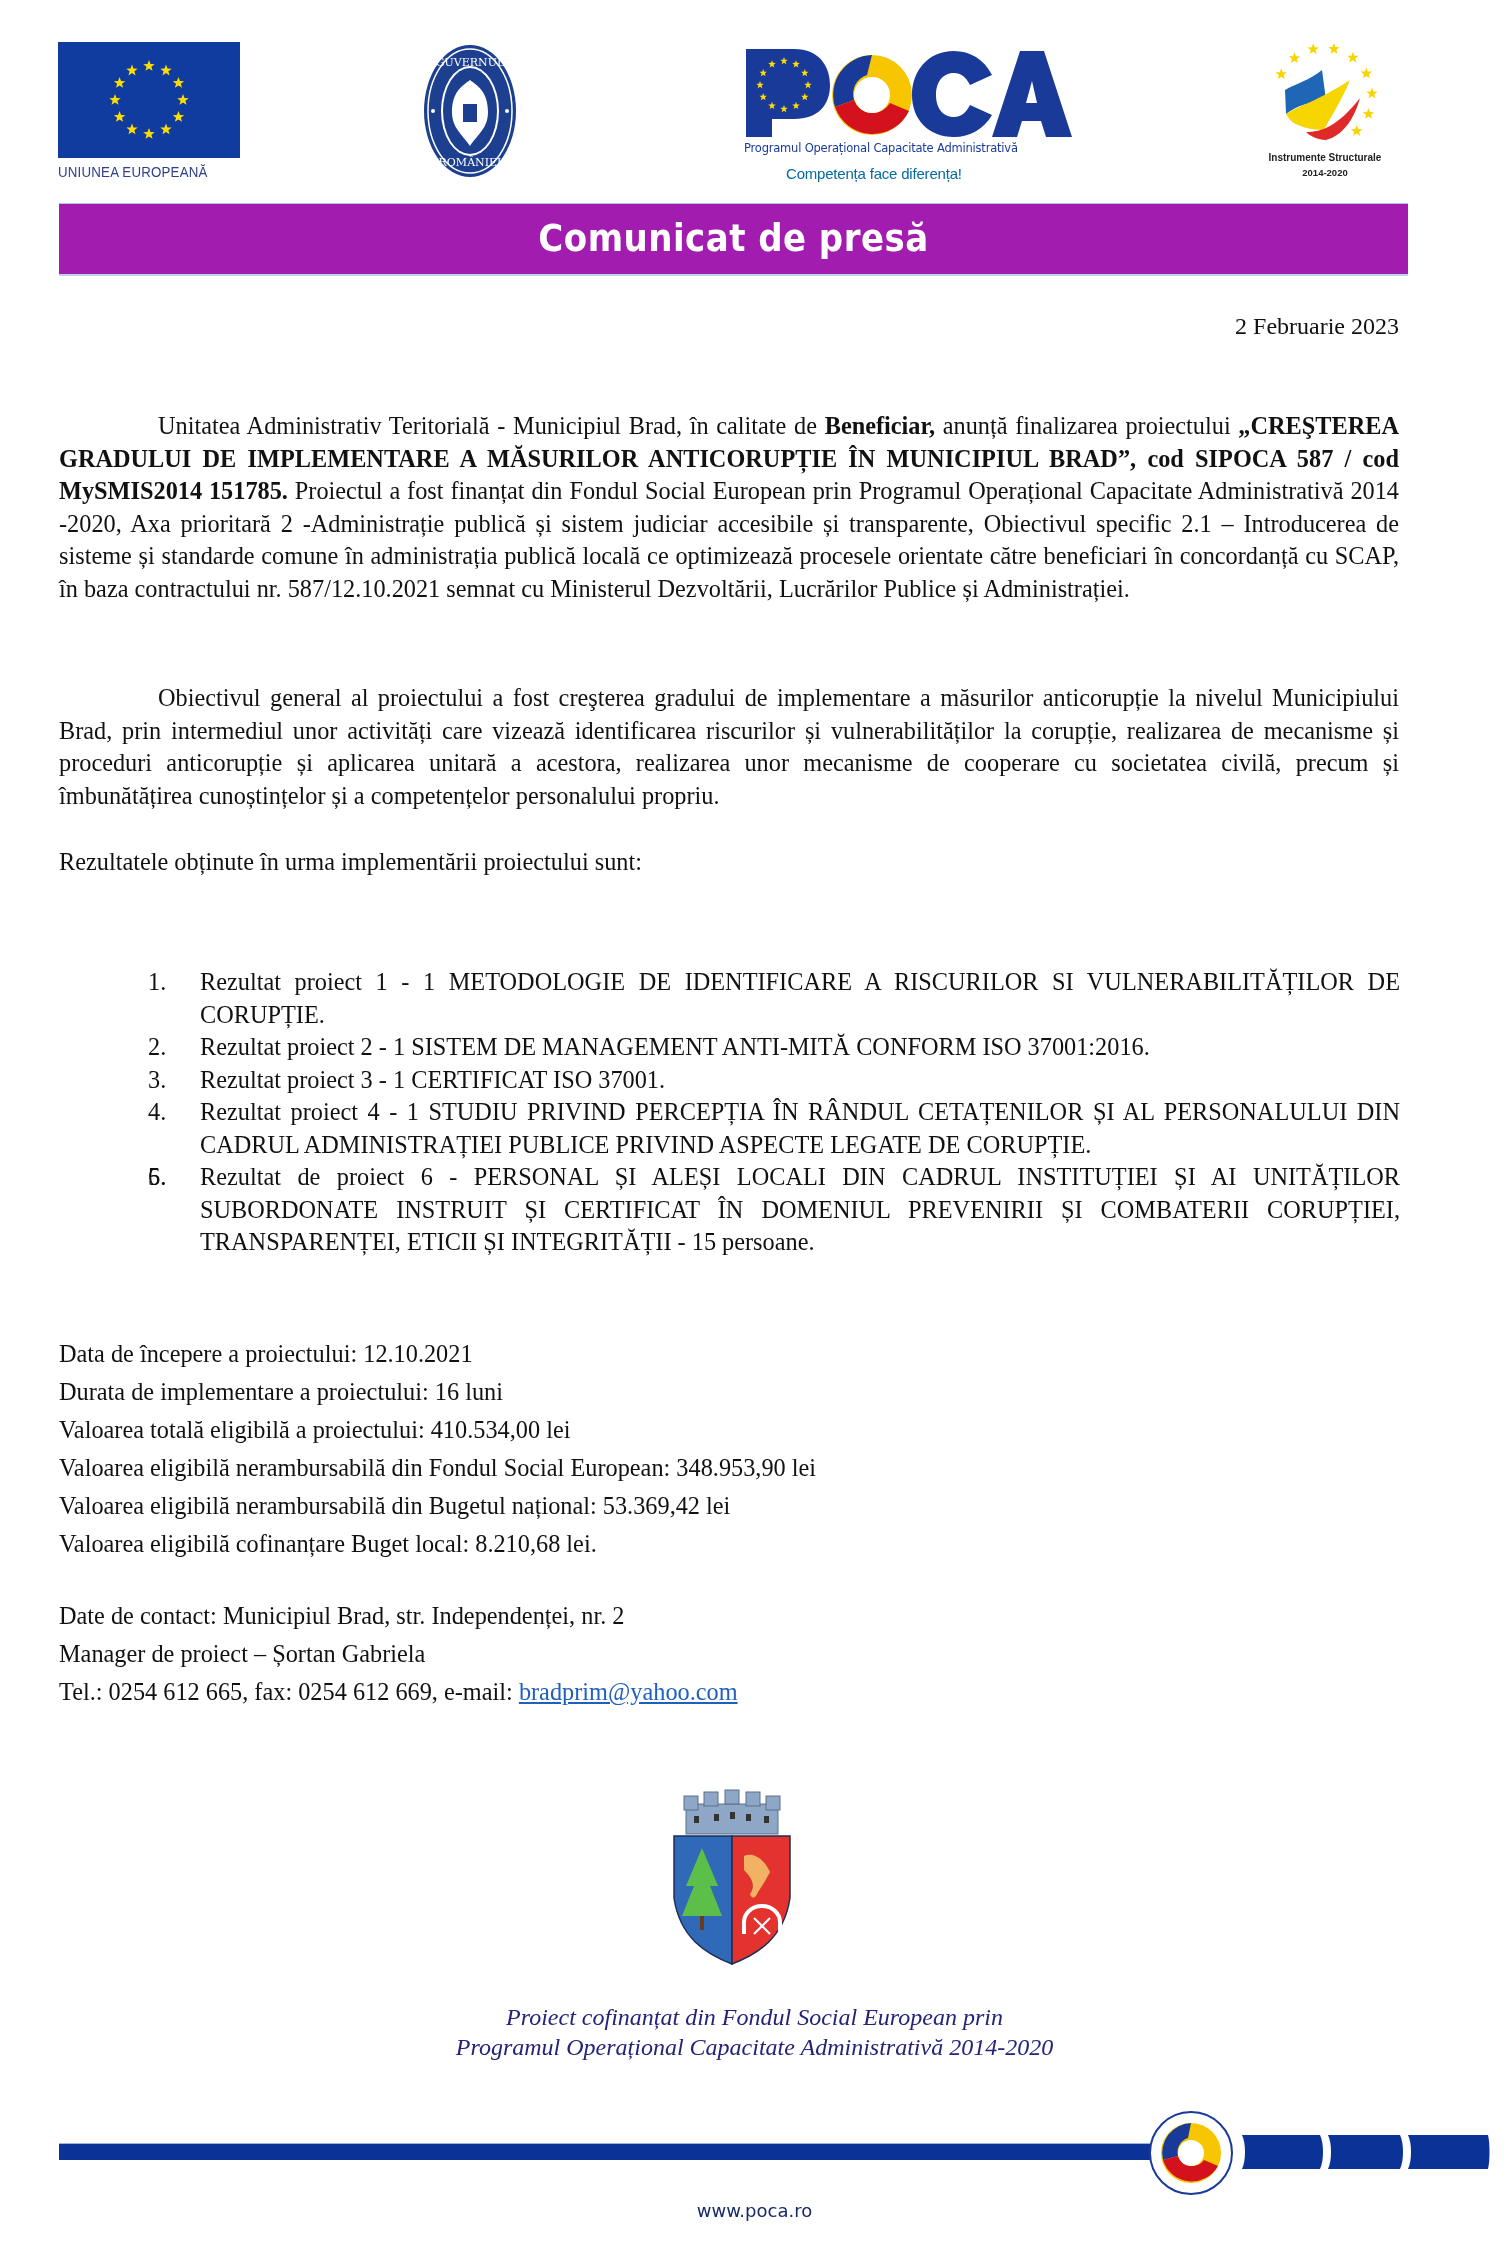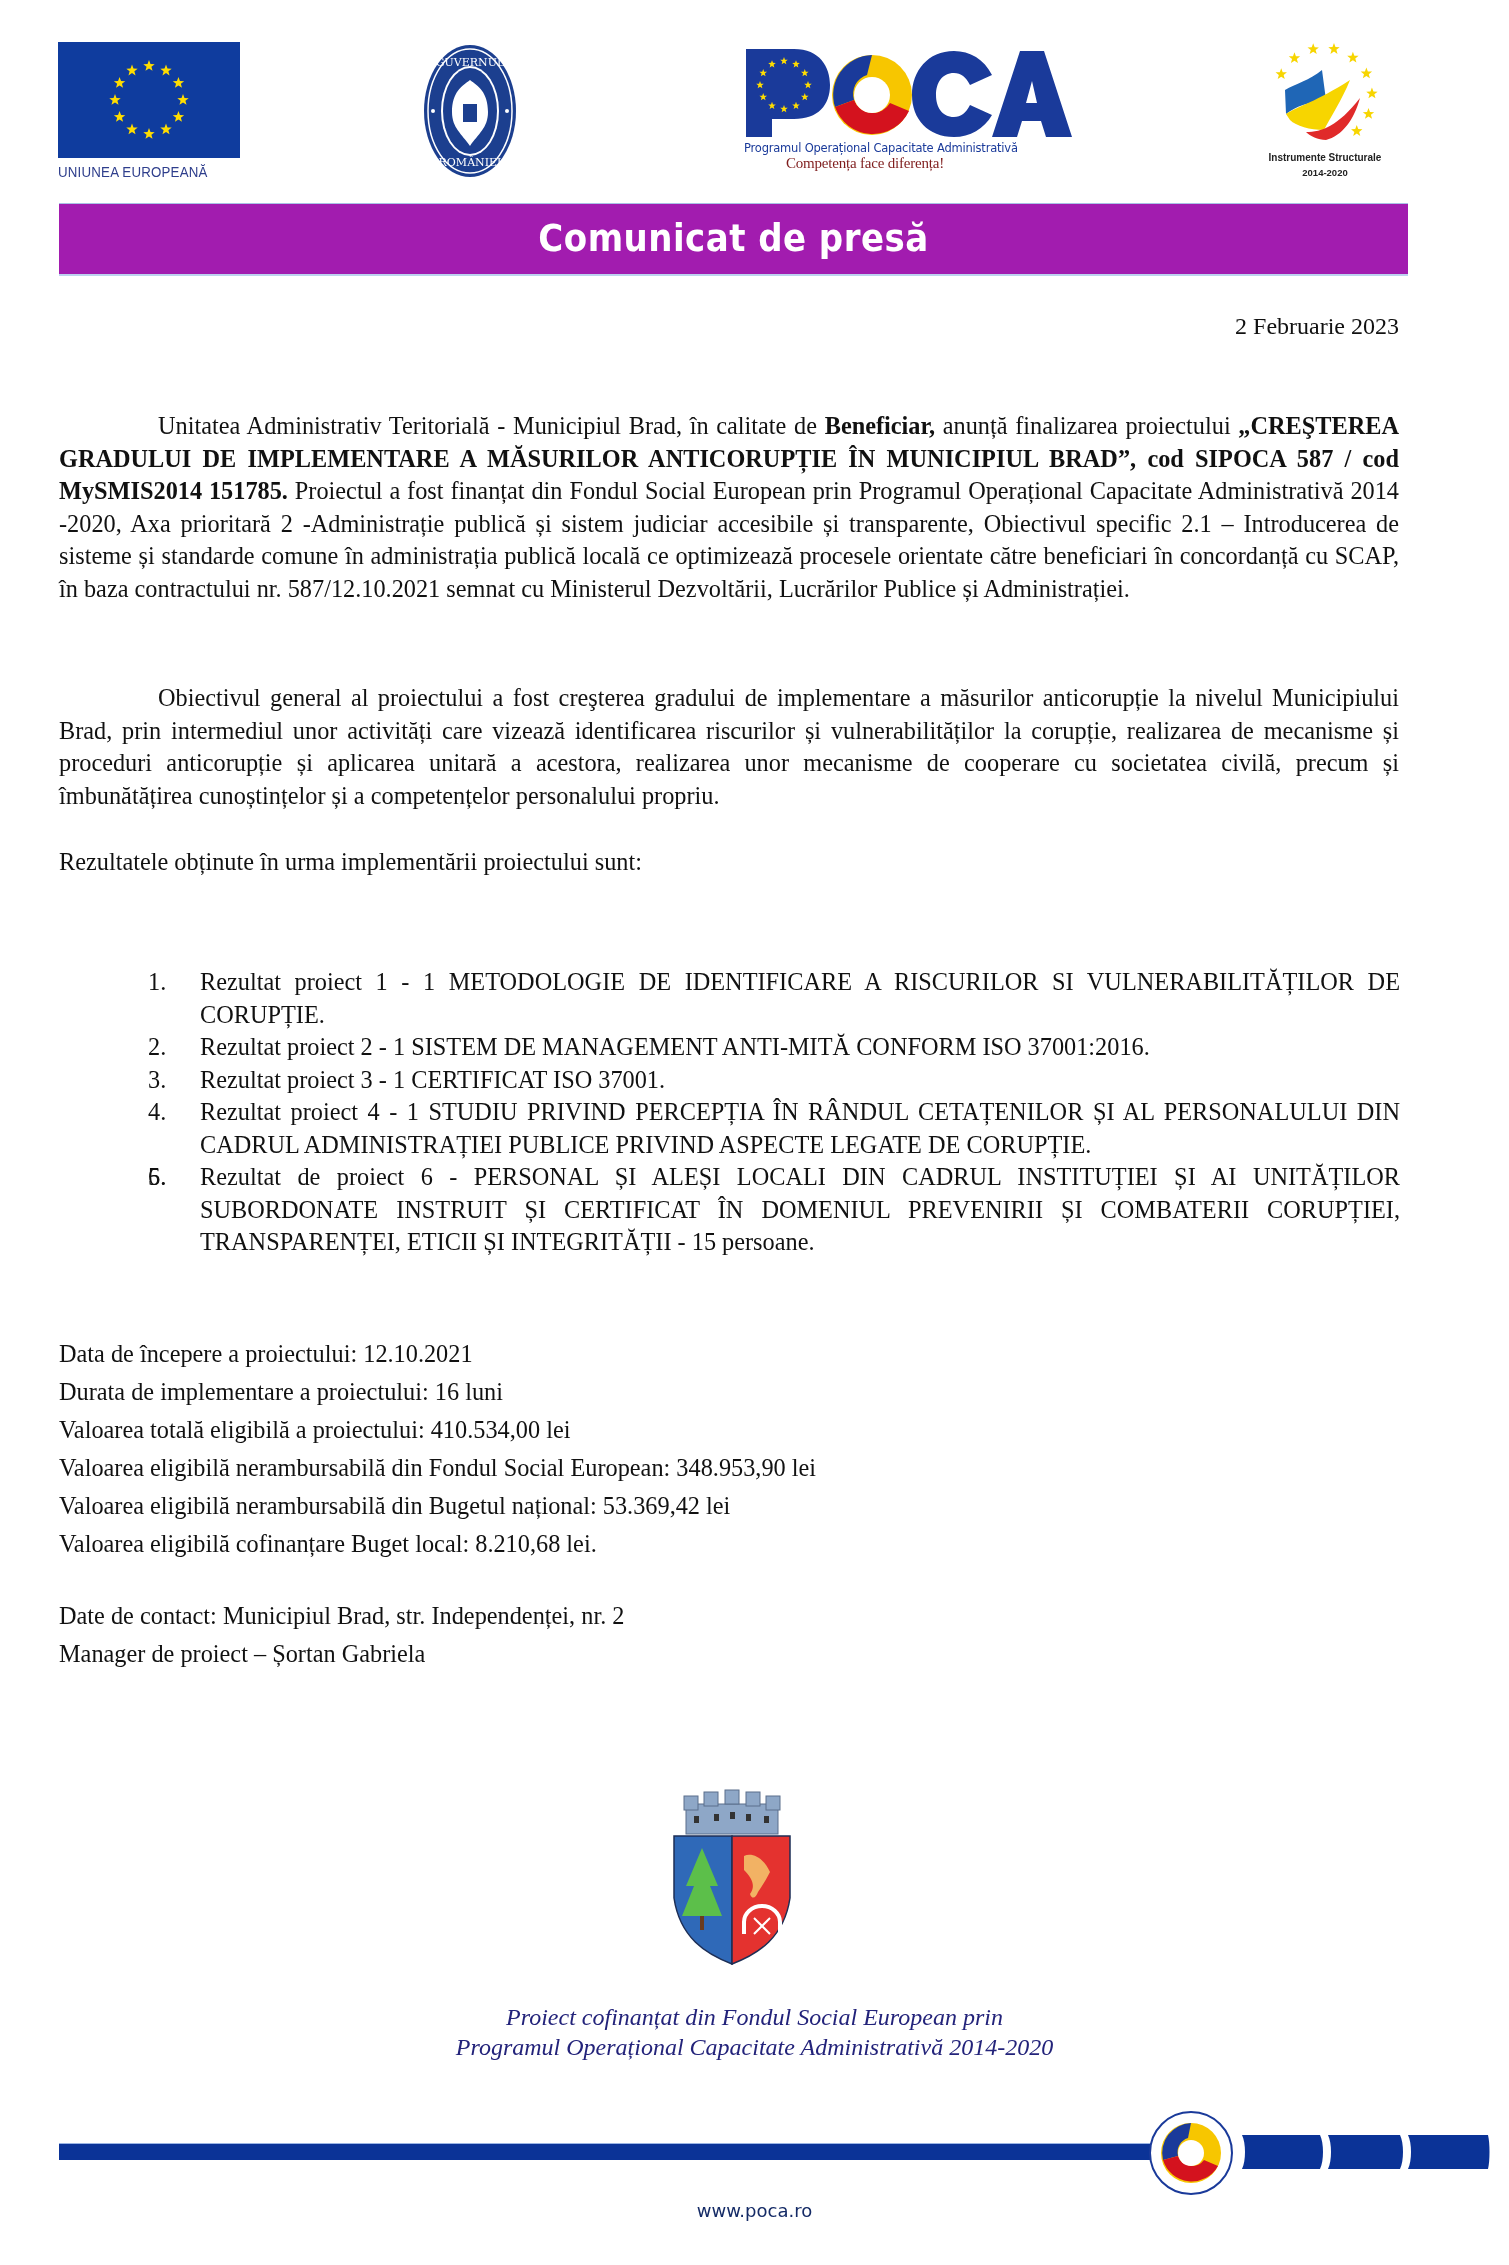--- a/index.html
+++ b/index.html
@@ -13,22 +13,22 @@
   #eu-flag svg { position:absolute; left:0; top:0; }
   #eu-label { font-family:"Liberation Sans", sans-serif; font-size:14px; color:#2e3e8c;
               margin-top:6px; letter-spacing:0.2px; transform:scaleX(0.95); transform-origin:left; }
 
   #gov-logo { left:422px; top:42px; width:96px; height:138px; }
 
   #poca-logo { left:742px; top:45px; width:330px; height:130px; }
   #poca-word { position:absolute; left:0; top:0; height:96px; width:330px; }
   #poca-sub1 { position:absolute; left:2px; top:96px; font-family:"DejaVu Sans", sans-serif;
                font-size:11.5px; color:#1a3a9a; white-space:nowrap; letter-spacing:-0.2px; }
-  #poca-sub2 { position:absolute; left:44px; top:110px; font-family:Liberation Serif, serif;
-               font-size:15px; color:#7f1d1d; white-space:nowrap; letter-spacing:-0.2px; }
+  #poca-sub2 { position:absolute; left:44px; top:120px; font-family:Liberation Sans, sans-serif;
+               font-size:15px; color:#0369a1; white-space:nowrap; letter-spacing:-0.2px; }
 
   #is-logo { left:1250px; top:40px; width:150px; height:140px; }
   #is-label1 { position:absolute; left:0; top:112px; width:150px; text-align:center;
                font-family:"Liberation Sans", sans-serif; font-weight:bold; font-size:10px; color:#222; }
   #is-label2 { position:absolute; left:0; top:127px; width:150px; text-align:center;
                font-family:"Liberation Sans", sans-serif; font-weight:bold; font-size:9.5px; color:#222; }
 
   
   #banner { left:59px; top:203px; width:1349px; height:70px; background:#a21caf;
             border-top:1px solid #a9c2e6; border-bottom:2px solid #bcd2ef; }
@@ -191,20 +191,21 @@
   <div class="fact">Durata de implementare a proiectului: 16 luni</div>
   <div class="fact">Valoarea totală eligibilă a proiectului: 410.534,00 lei</div>
   <div class="fact">Valoarea eligibilă nerambursabilă din Fondul Social European: 348.953,90 lei</div>
   <div class="fact">Valoarea eligibilă nerambursabilă din Bugetul național: 53.369,42 lei</div>
   <div class="fact">Valoarea eligibilă cofinanțare Buget local: 8.210,68 lei.</div>
 </div>
 
 <div id="contact" class="abs">
   <div class="contact-line">Date de contact: Municipiul Brad, str. Independenței, nr. 2</div>
   <div class="contact-line">Manager de proiect – Șortan Gabriela</div>
+  <div class="contact-line"><span>Tel.: 0254 612 665, fax: 0254 612 669, e-mail: </span><a id="contact-email">bradprim@yahoo.com</a></div>
 </div>
 
 <div id="coat" class="abs">
   <svg width="120" height="180" viewBox="0 0 120 180">
 
     <g>
       <rect x="14" y="16" width="92" height="30" fill="#8ea7c7" stroke="#5b6f8c"></rect>
       <rect x="12" y="8" width="14" height="14" fill="#8ea7c7" stroke="#5b6f8c"></rect>
       <rect x="32" y="4" width="14" height="14" fill="#8ea7c7" stroke="#5b6f8c"></rect>
       <rect x="53" y="2" width="14" height="14" fill="#8ea7c7" stroke="#5b6f8c"></rect>

